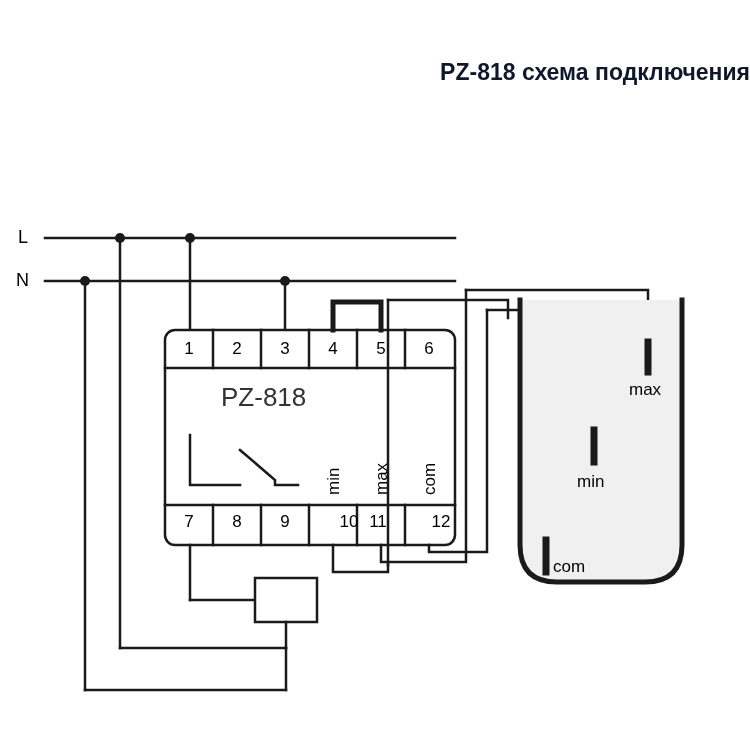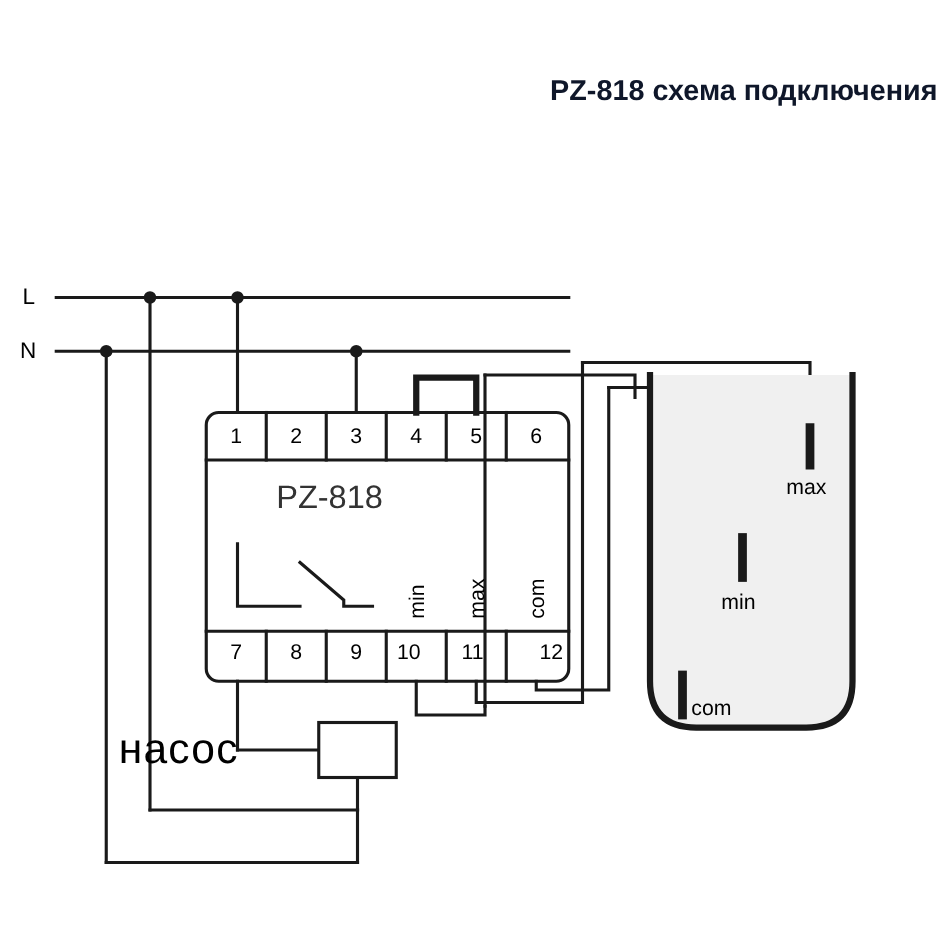--- a/index.html
+++ b/index.html
@@ -152,27 +152,26 @@
   <div class="lbl term-num" style="left:165px; top:339px; width:48px;">1</div>
   <div class="lbl term-num" style="left:213px; top:339px; width:48px;">2</div>
   <div class="lbl term-num" style="left:261px; top:339px; width:48px;">3</div>
   <div class="lbl term-num" style="left:309px; top:339px; width:48px;">4</div>
   <div class="lbl term-num" style="left:357px; top:339px; width:48px;">5</div>
   <div class="lbl term-num" style="left:405px; top:339px; width:48px;">6</div>
 
   <div class="lbl term-num" style="left:165px; top:512px; width:48px;">7</div>
   <div class="lbl term-num" style="left:213px; top:512px; width:48px;">8</div>
   <div class="lbl term-num" style="left:261px; top:512px; width:48px;">9</div>
-  <div class="lbl term-num" style="left:303px; top:512px; width:48px;">10</div>
+  <div class="lbl term-num" style="left:325px; top:512px; width:48px;">10</div>
   <div class="lbl term-num" style="left:354px; top:512px; width:48px;">11</div>
   <div class="lbl term-num" style="left:405px; top:512px; width:72px;">12</div>
 
   <div class="lbl vert-lbl" style="left:324px; top:495px;">min</div>
   <div class="lbl vert-lbl" style="left:372px; top:495px;">max</div>
   <div class="lbl vert-lbl" style="left:420px; top:495px;">com</div>
 
-  <div class="lbl pump-lbl" style="left:95px; top:580px;">насос</div>
 
   <div class="lbl tank-lbl" style="left:629px; top:380px;">max</div>
   <div class="lbl tank-lbl" style="left:577px; top:472px;">min</div>
   <div class="lbl tank-lbl" style="left:553px; top:557px;">com</div>
 
 </div>
 
 </body></html>

